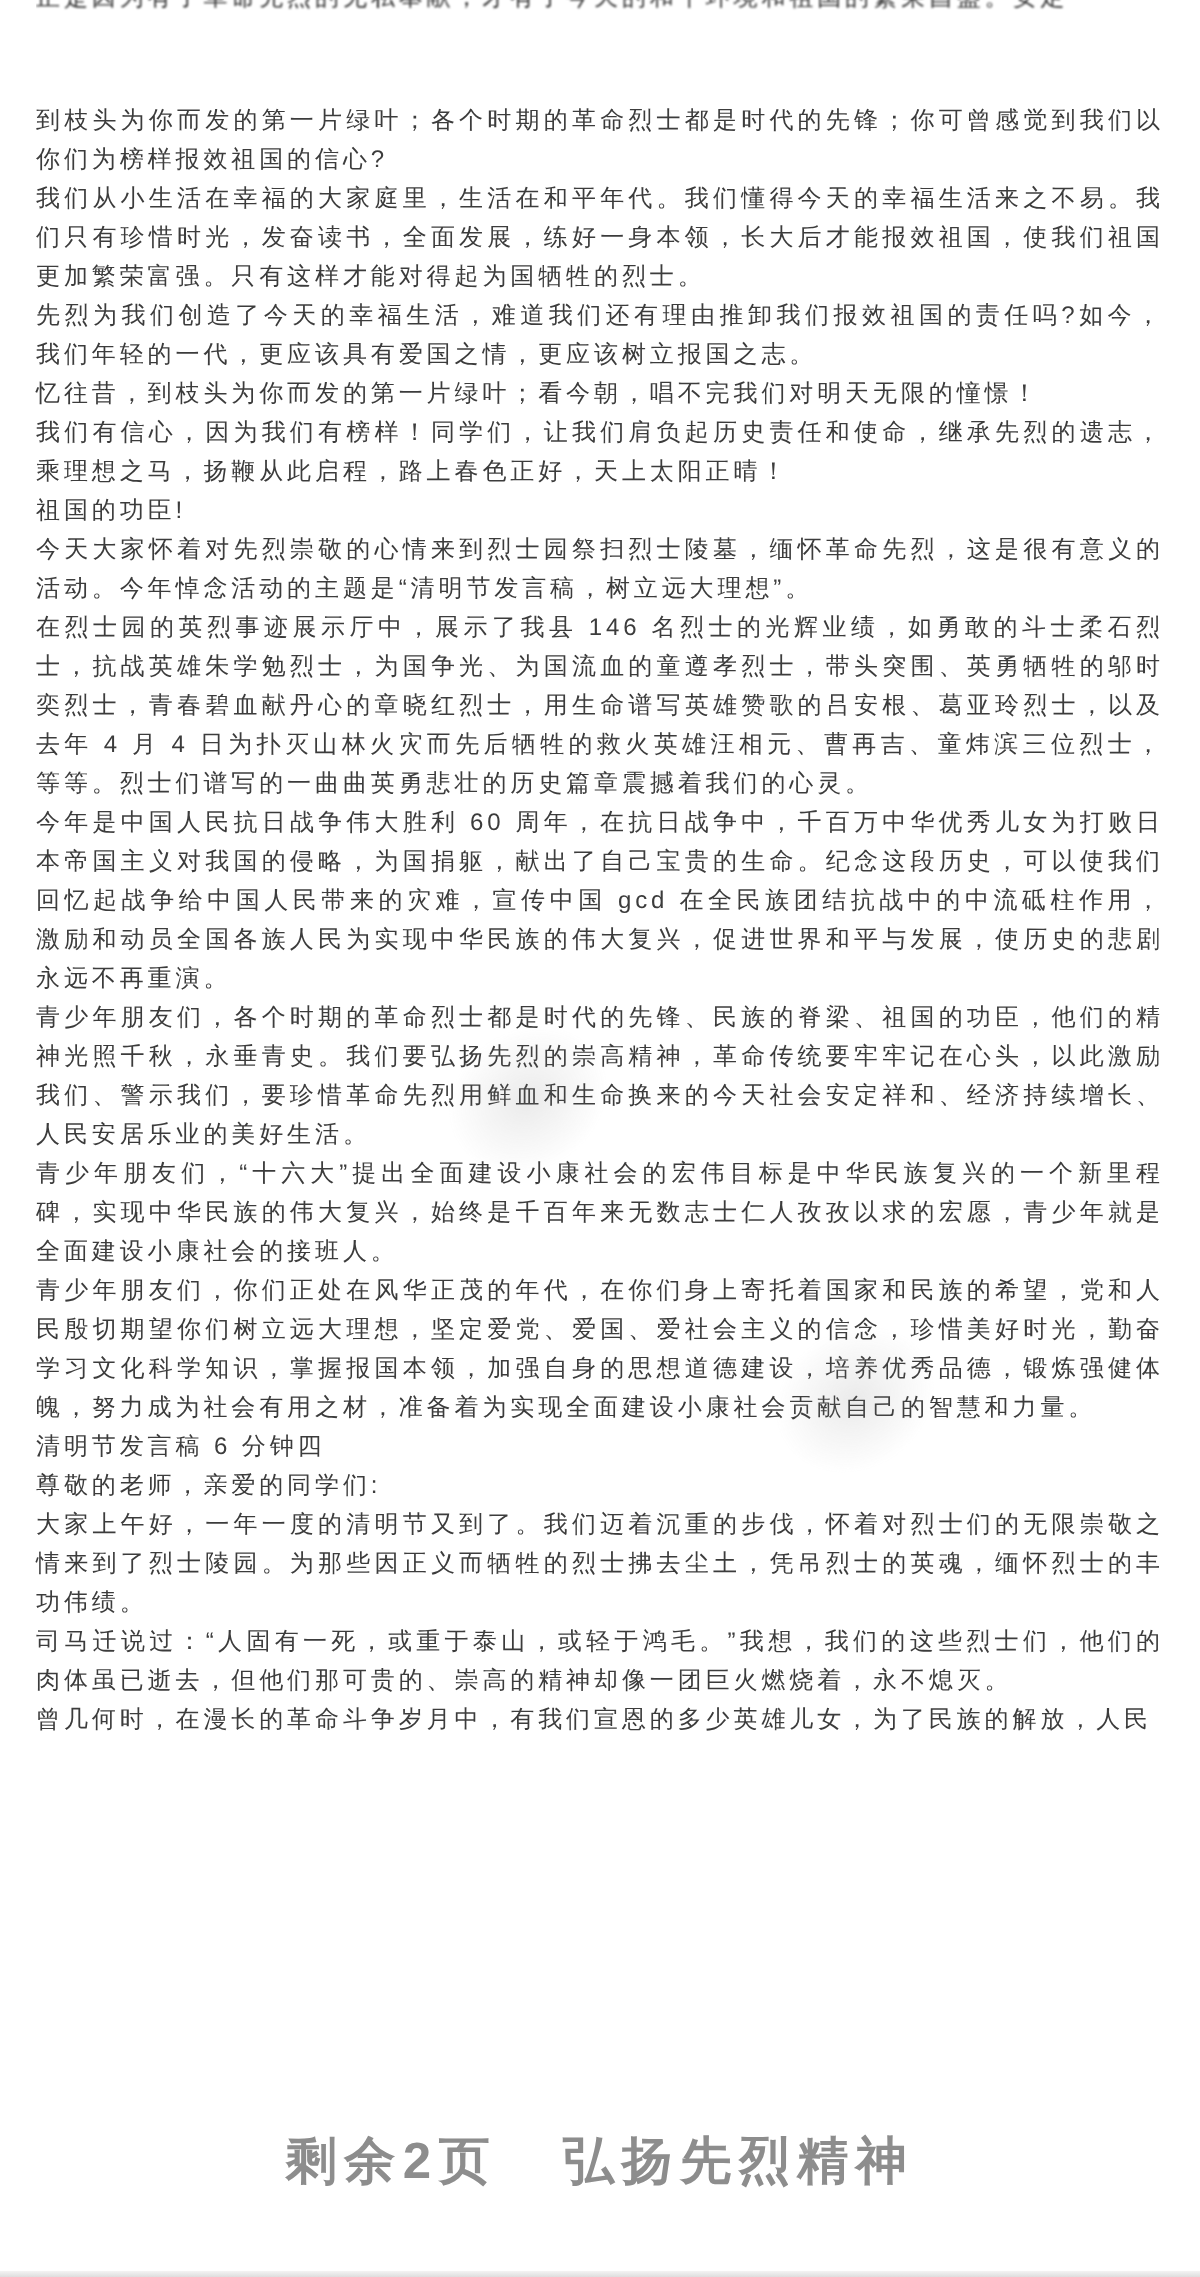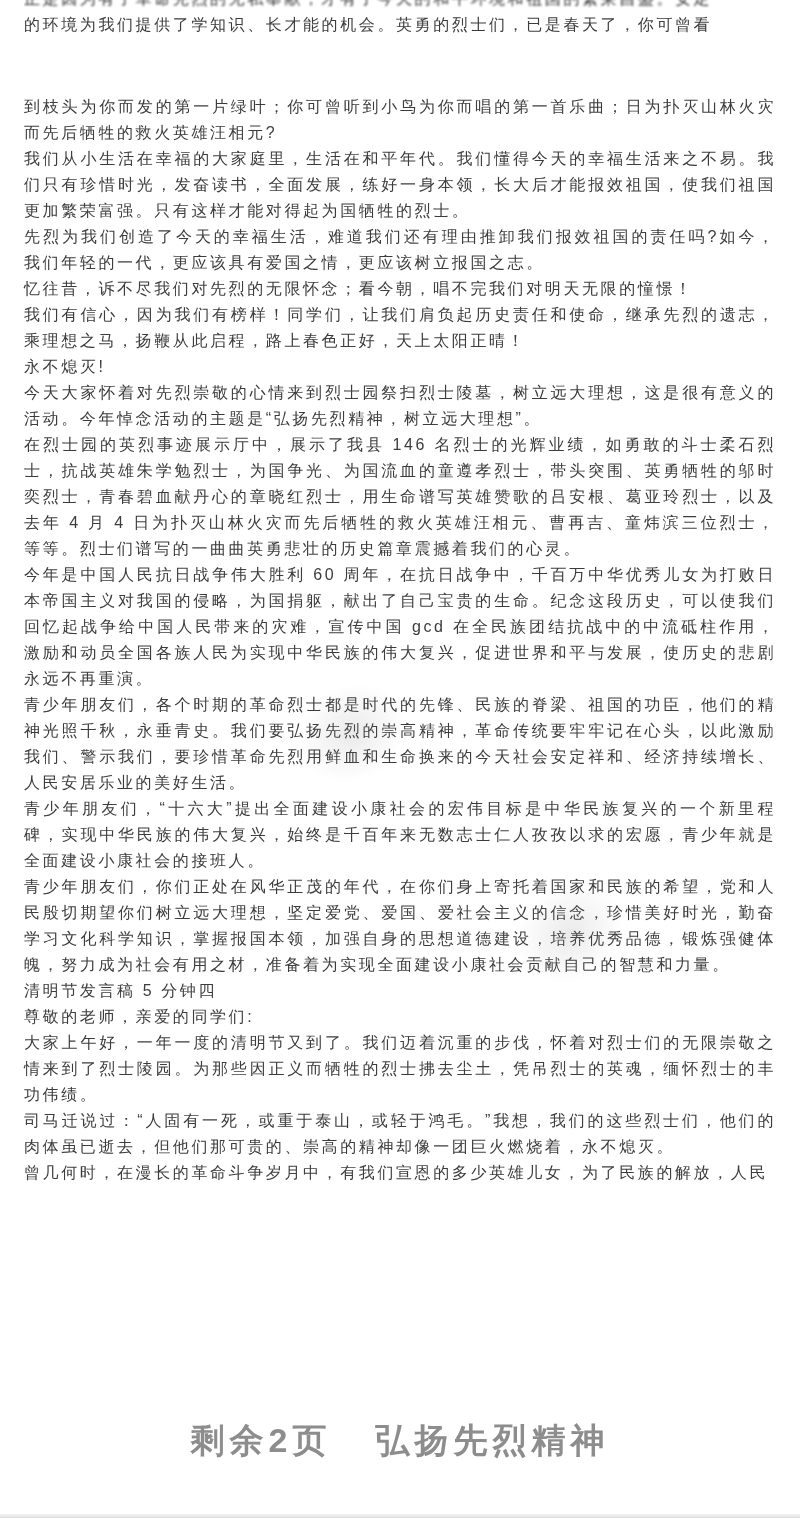--- a/index.html
+++ b/index.html
@@ -69,37 +69,36 @@
 </style>
 </head>
 <body>
 
 <div class="page">
 
   <div class="doc">
     <div class="clip-top">
       <p>正是因为有了革命先烈的无私奉献，才有了今天的和平环境和祖国的繁荣昌盛。安定</p>
     </div>
-    <p>的环境为我们提供了学知识、长才能的机会。英勇的烈士们，已是春天了，你可曾看</p>
 
     <div class="gap"></div>
 
-    <p>到枝头为你而发的第一片绿叶；你可曾听到小鸟为你而唱的第一首乐曲；日为扑灭山林火灾而先后牺牲的救火英雄汪相元?</p>
+    <p>到枝头为你而发的第一片绿叶；各个时期的革命烈士都是时代的先锋；你可曾感觉到我们以你们为榜样报效祖国的信心?</p>
     <p>我们从小生活在幸福的大家庭里，生活在和平年代。我们懂得今天的幸福生活来之不易。我们只有珍惜时光，发奋读书，全面发展，练好一身本领，长大后才能报效祖国，使我们祖国更加繁荣富强。只有这样才能对得起为国牺牲的烈士。</p>
     <p>先烈为我们创造了今天的幸福生活，难道我们还有理由推卸我们报效祖国的责任吗?如今，我们年轻的一代，更应该具有爱国之情，更应该树立报国之志。</p>
-    <p>忆往昔，诉不尽我们对先烈的无限怀念；看今朝，唱不完我们对明天无限的憧憬！</p>
+    <p>忆往昔，到枝头为你而发的第一片绿叶；看今朝，唱不完我们对明天无限的憧憬！</p>
     <p>我们有信心，因为我们有榜样！同学们，让我们肩负起历史责任和使命，继承先烈的遗志，乘理想之马，扬鞭从此启程，路上春色正好，天上太阳正晴！</p>
-    <p>永不熄灭!</p>
-    <p>今天大家怀着对先烈崇敬的心情来到烈士园祭扫烈士陵墓，树立远大理想，这是很有意义的活动。今年悼念活动的主题是“弘扬先烈精神，树立远大理想”。</p>
+    <p>祖国的功臣!</p>
+    <p>今天大家怀着对先烈崇敬的心情来到烈士园祭扫烈士陵墓，缅怀革命先烈，这是很有意义的活动。今年悼念活动的主题是“清明节发言稿，树立远大理想”。</p>
     <p>在烈士园的英烈事迹展示厅中，展示了我县 146 名烈士的光辉业绩，如勇敢的斗士柔石烈士，抗战英雄朱学勉烈士，为国争光、为国流血的童遵孝烈士，带头突围、英勇牺牲的邬时奕烈士，青春碧血献丹心的章晓红烈士，用生命谱写英雄赞歌的吕安根、葛亚玲烈士，以及去年 4 月 4 日为扑灭山林火灾而先后牺牲的救火英雄汪相元、曹再吉、童炜滨三位烈士，等等。烈士们谱写的一曲曲英勇悲壮的历史篇章震撼着我们的心灵。</p>
     <p>今年是中国人民抗日战争伟大胜利 60 周年，在抗日战争中，千百万中华优秀儿女为打败日本帝国主义对我国的侵略，为国捐躯，献出了自己宝贵的生命。纪念这段历史，可以使我们回忆起战争给中国人民带来的灾难，宣传中国 gcd 在全民族团结抗战中的中流砥柱作用，激励和动员全国各族人民为实现中华民族的伟大复兴，促进世界和平与发展，使历史的悲剧永远不再重演。</p>
     <p>青少年朋友们，各个时期的革命烈士都是时代的先锋、民族的脊梁、祖国的功臣，他们的精神光照千秋，永垂青史。我们要弘扬先烈的崇高精神，革命传统要牢牢记在心头，以此激励我们、警示我们，要珍惜革命先烈用鲜血和生命换来的今天社会安定祥和、经济持续增长、人民安居乐业的美好生活。</p>
     <p>青少年朋友们，“十六大”提出全面建设小康社会的宏伟目标是中华民族复兴的一个新里程碑，实现中华民族的伟大复兴，始终是千百年来无数志士仁人孜孜以求的宏愿，青少年就是全面建设小康社会的接班人。</p>
     <p>青少年朋友们，你们正处在风华正茂的年代，在你们身上寄托着国家和民族的希望，党和人民殷切期望你们树立远大理想，坚定爱党、爱国、爱社会主义的信念，珍惜美好时光，勤奋学习文化科学知识，掌握报国本领，加强自身的思想道德建设，培养优秀品德，锻炼强健体魄，努力成为社会有用之材，准备着为实现全面建设小康社会贡献自己的智慧和力量。</p>
-    <p>清明节发言稿 5 分钟四</p>
+    <p>清明节发言稿 6 分钟四</p>
     <p>尊敬的老师，亲爱的同学们:</p>
     <p>大家上午好，一年一度的清明节又到了。我们迈着沉重的步伐，怀着对烈士们的无限崇敬之情来到了烈士陵园。为那些因正义而牺牲的烈士拂去尘土，凭吊烈士的英魂，缅怀烈士的丰功伟绩。</p>
     <p>司马迁说过：“人固有一死，或重于泰山，或轻于鸿毛。”我想，我们的这些烈士们，他们的肉体虽已逝去，但他们那可贵的、崇高的精神却像一团巨火燃烧着，永不熄灭。</p>
     <p>曾几何时，在漫长的革命斗争岁月中，有我们宣恩的多少英雄儿女，为了民族的解放，人民</p>
   </div>
 
   <div class="watermark wm1"></div>
   <div class="watermark wm2"></div>
 
   <div class="footer">

